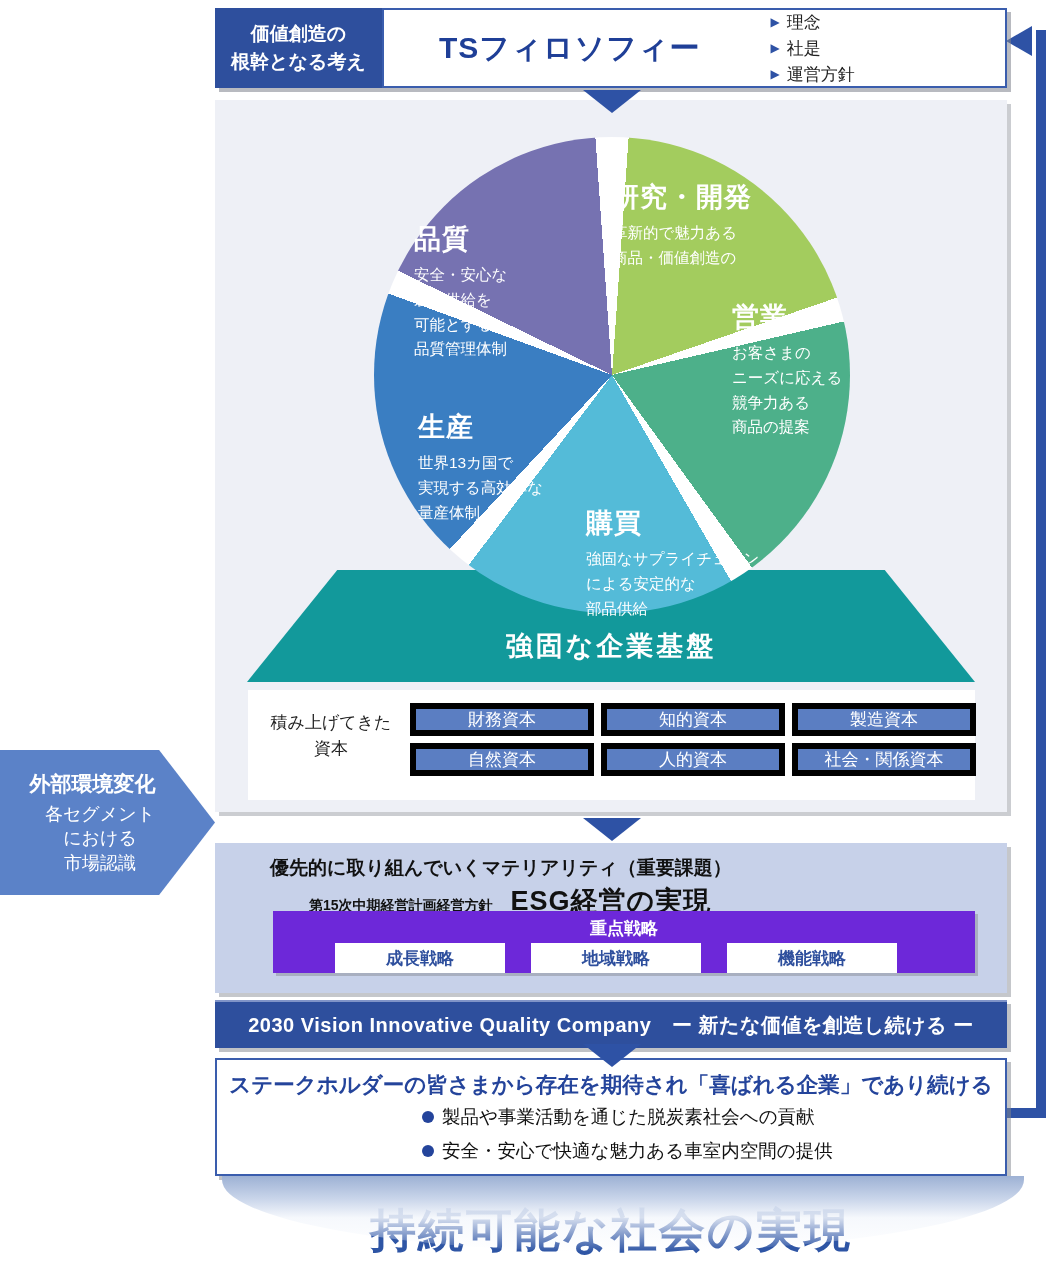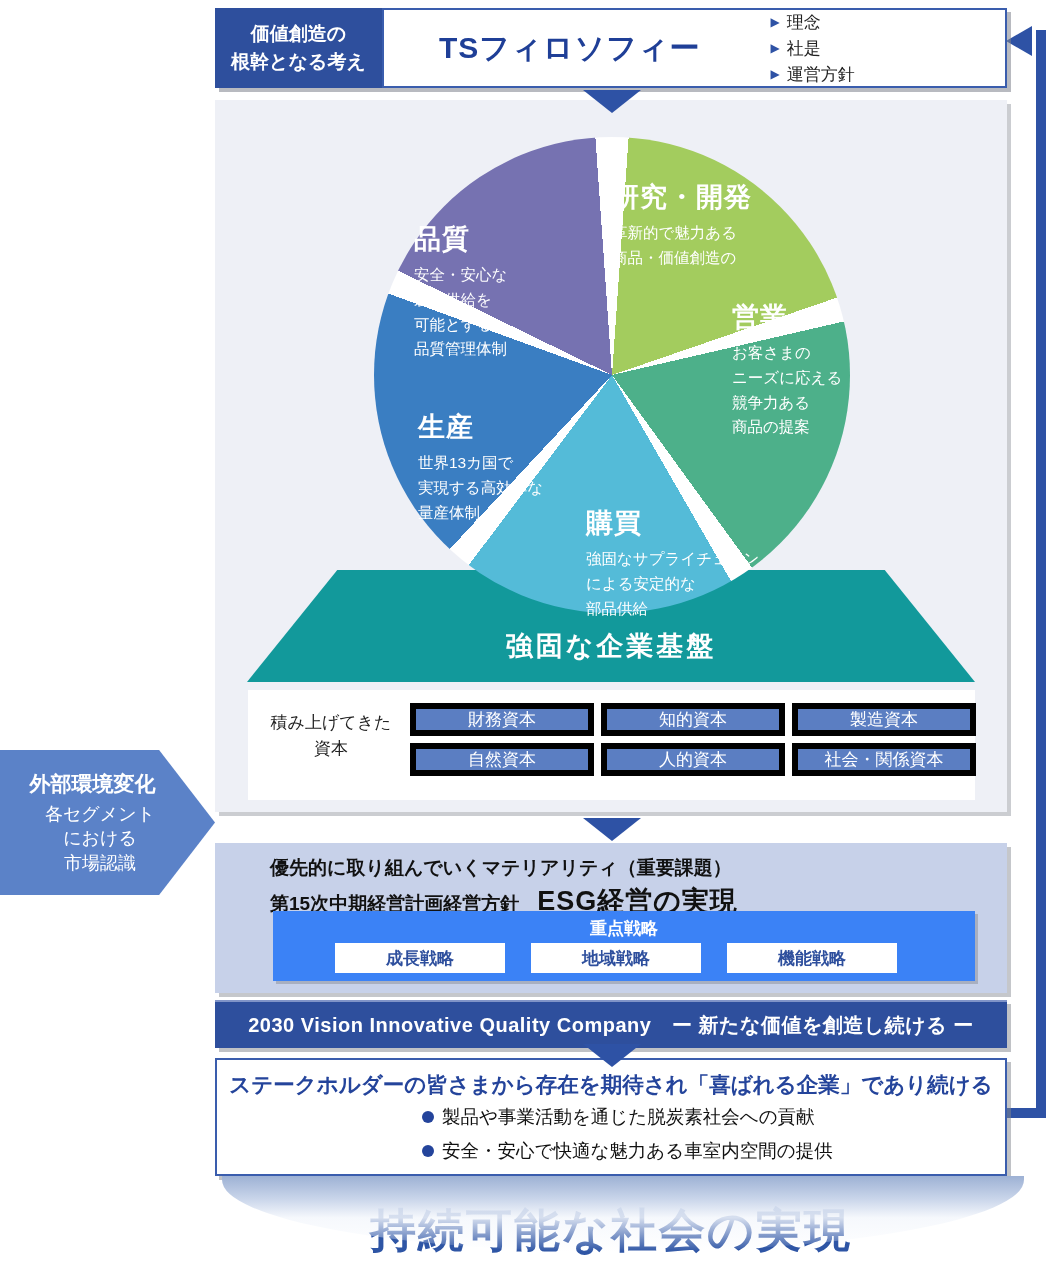--- a/index.html
+++ b/index.html
@@ -79,23 +79,23 @@
     display:flex;flex-direction:column;align-items:center;justify-content:center;text-align:center;
     filter:drop-shadow(3px 4px 1px rgba(110,114,122,.5));}
   .ext-title{font-size:21px;font-weight:bold;margin-bottom:4px;margin-right:30px;}
   .ext-body{font-size:18px;line-height:1.35;margin-right:15px;}
 
   
   .mid-panel{position:absolute;left:215px;top:843px;width:792px;height:150px;background:#c7d1e9;
     box-shadow:4px 4px 0 rgba(140,144,152,.5);z-index:2;}
   .mat-line1{position:absolute;left:55px;top:12px;font-size:19px;font-weight:600;color:#111;}
   .mat-line2{position:absolute;left:55px;top:40px;display:flex;align-items:baseline;color:#111;}
-  .mat-prefix{font-size:19px;font-weight:bold;}
+  .mat-prefix{font-size:14px;font-weight:bold;margin-left:39px;}
   .mat-emph{font-size:27px;font-weight:bold;margin-left:18px;letter-spacing:1px;}
-  .strategy-box{position:absolute;left:58px;top:68px;width:702px;height:70px;background:#3b82f6;
+  .strategy-box{position:absolute;left:58px;top:68px;width:702px;height:62px;background:#6d28d9;
     box-shadow:3px 3px 0 rgba(130,134,142,.45);}
   .strategy-title{text-align:center;color:#fff;font-size:17px;font-weight:bold;margin-top:6px;}
   .strategy-row{position:absolute;left:62px;right:78px;top:32px;display:grid;
     grid-template-columns:repeat(3,1fr);gap:26px;}
   .strategy-cell{height:30px;background:#fff;color:#2e4f9d;font-size:17px;font-weight:bold;
     display:flex;align-items:center;justify-content:center;}
 
   
   .vision-bar{position:absolute;left:215px;top:1000px;width:792px;height:48px;background:#2e4f9d;
     border-top:2px solid #8094c8;box-sizing:border-box;display:flex;align-items:center;

